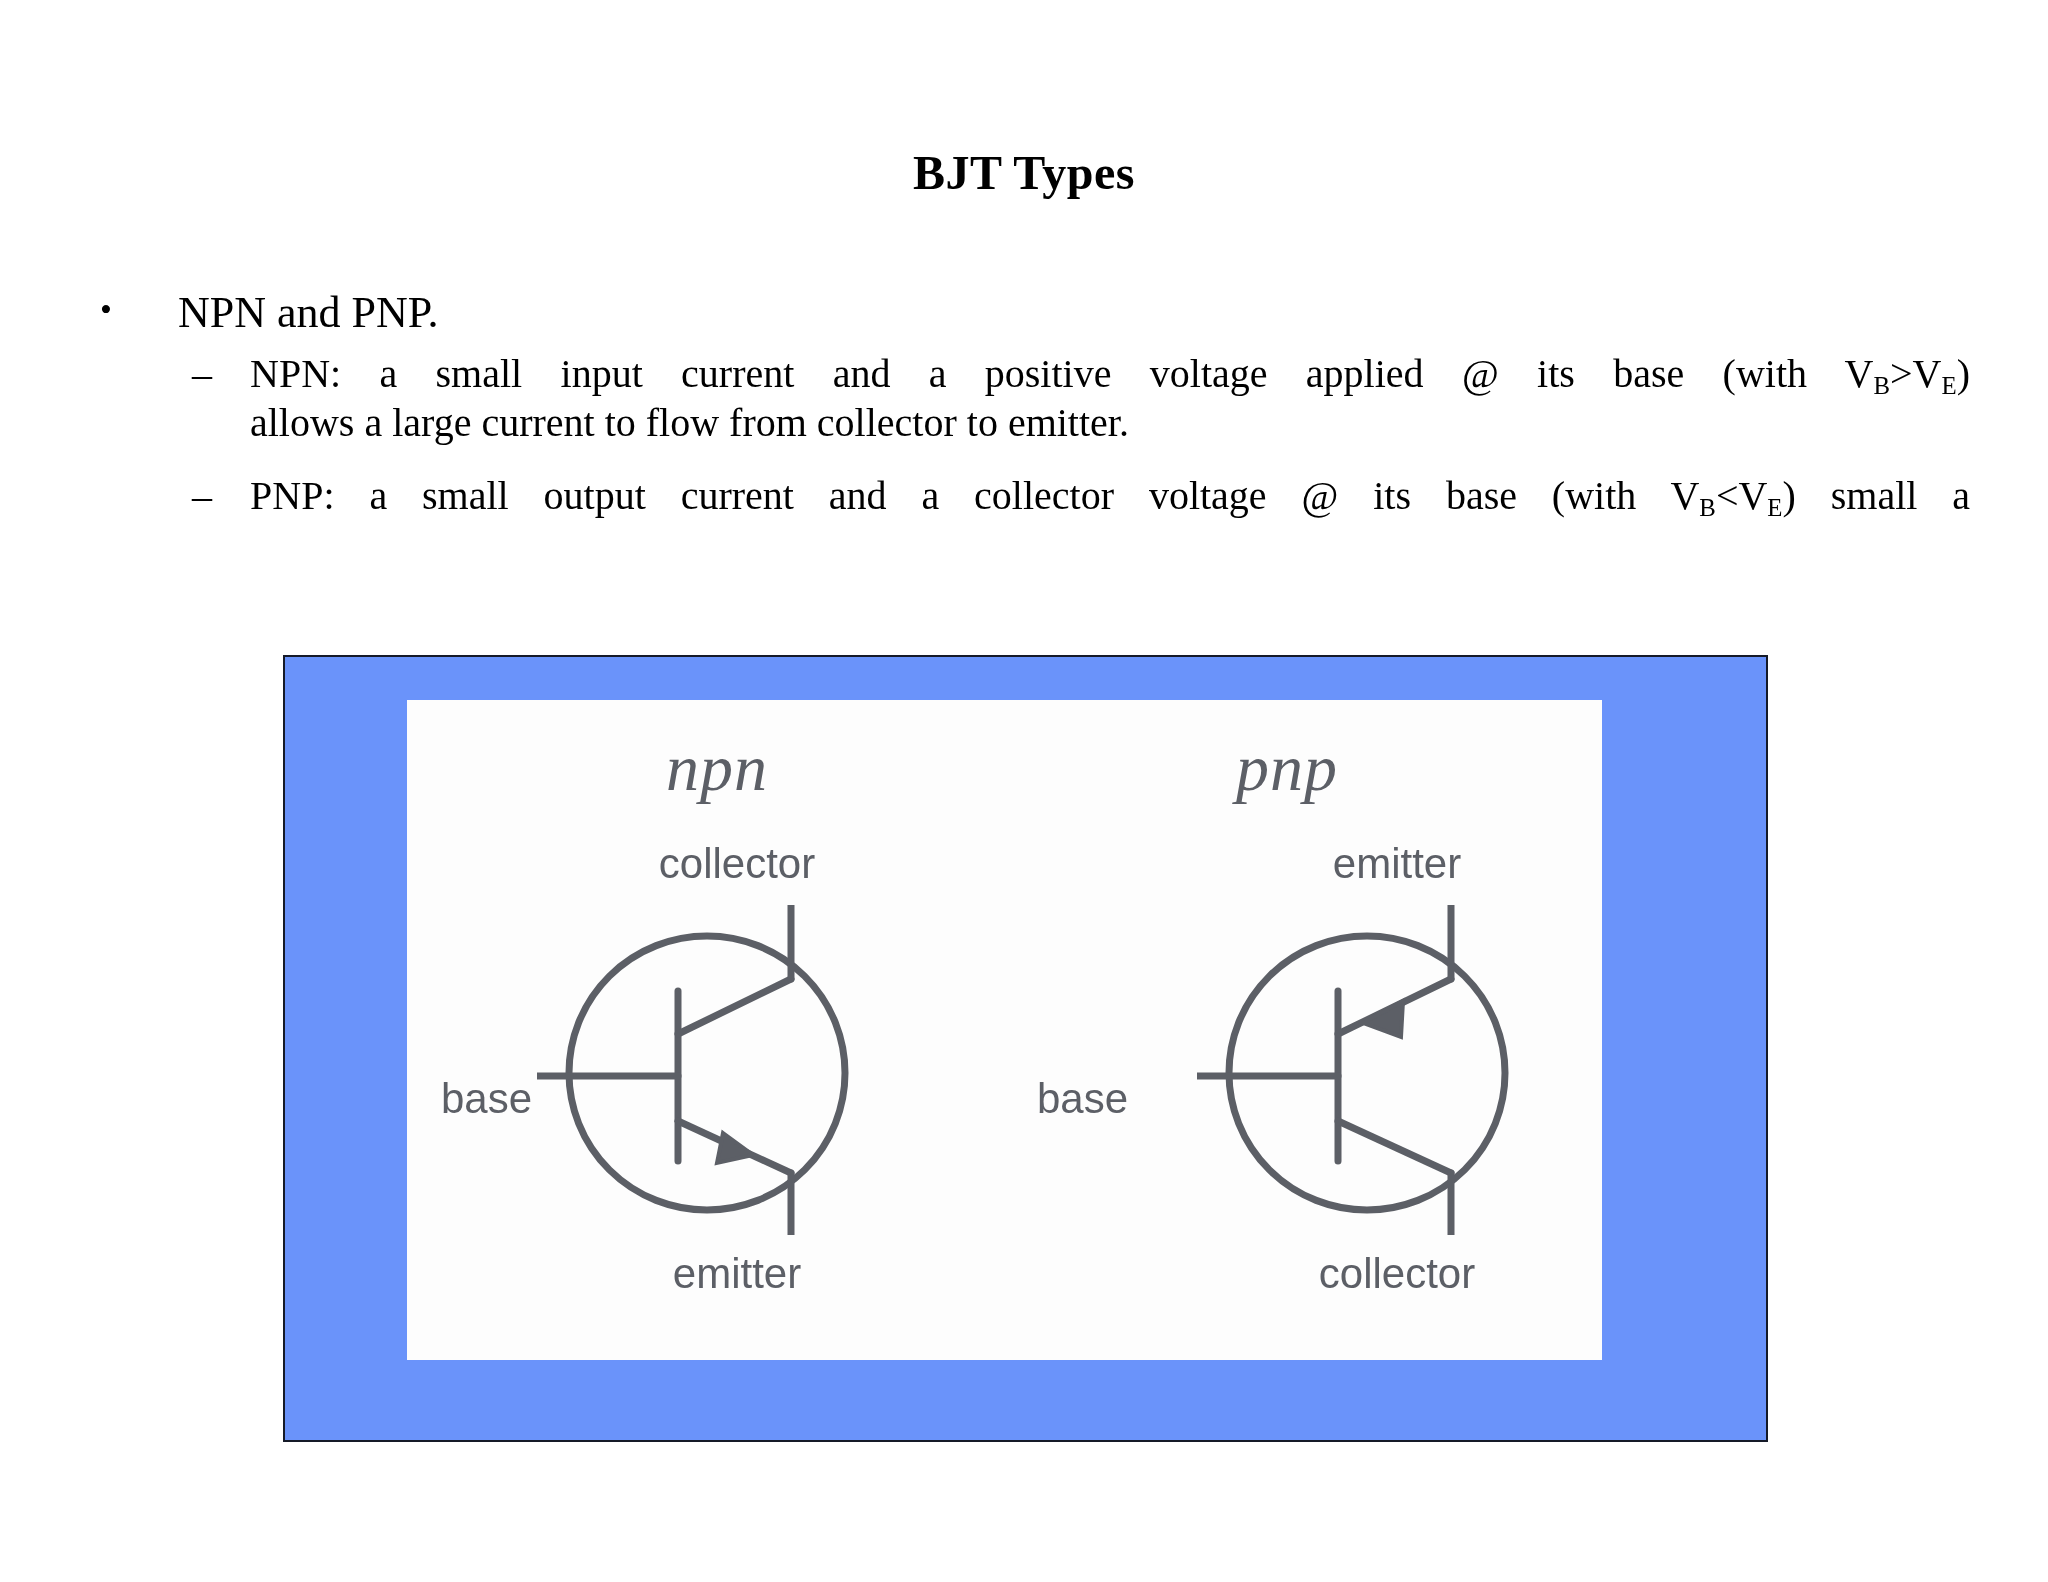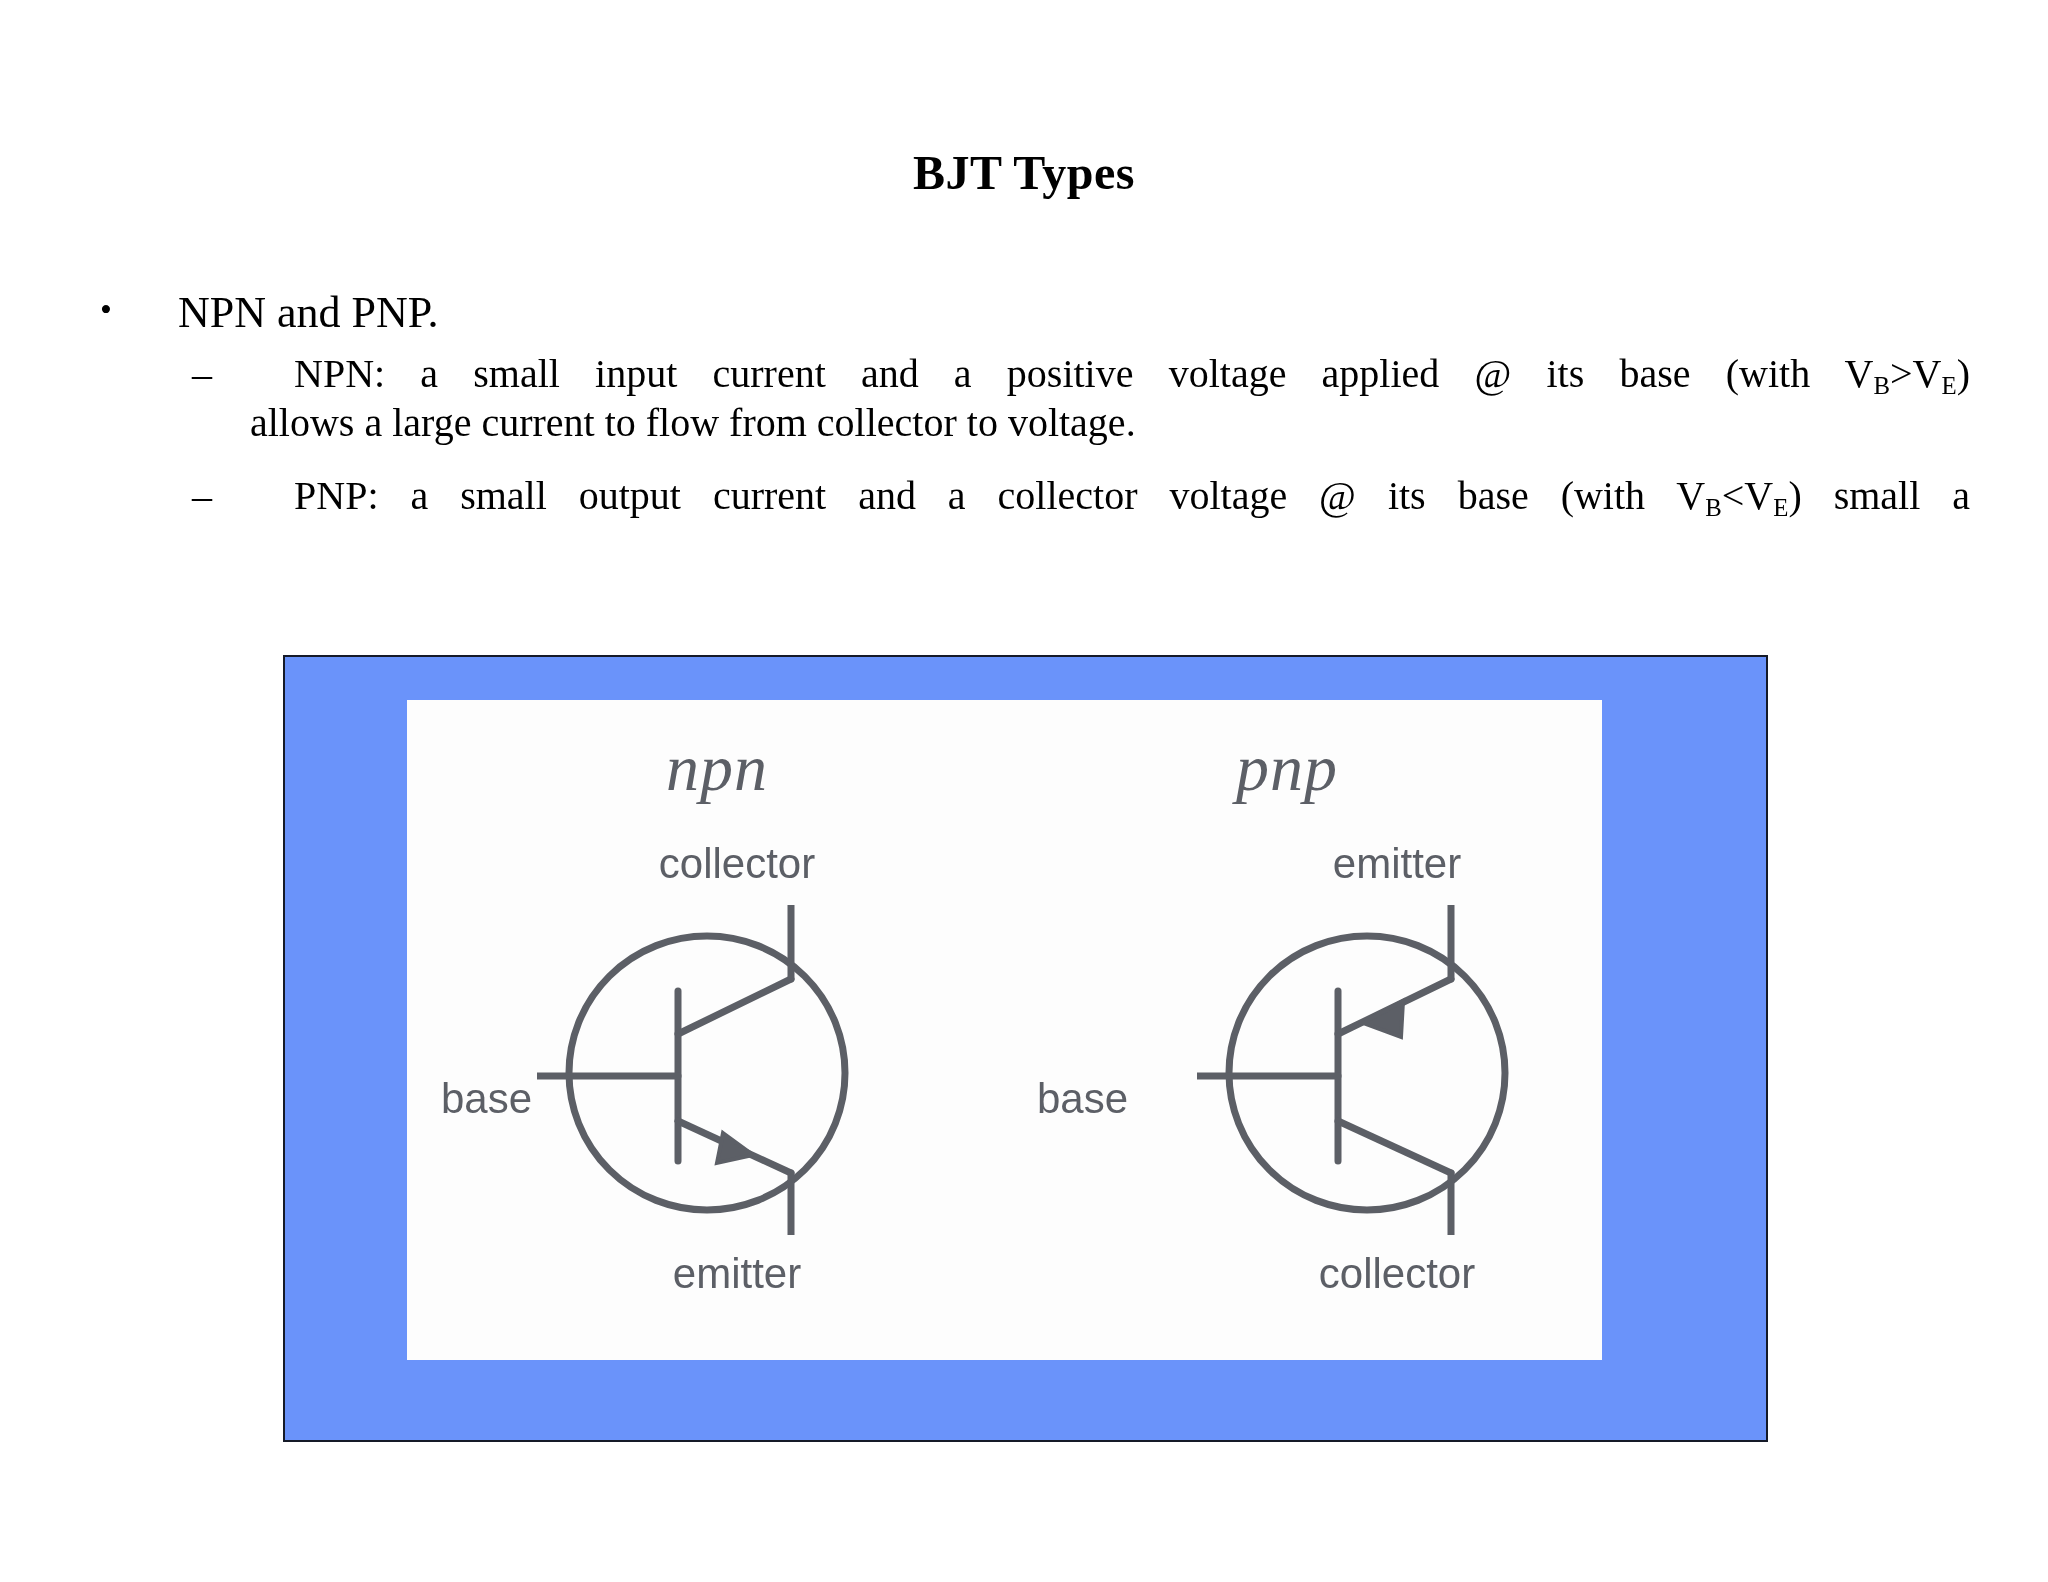--- a/index.html
+++ b/index.html
@@ -74,21 +74,20 @@
     position: absolute;
     left: 0;
     top: 0;
     font-size: 40px;
     line-height: 1.22;
   }
   .just-line {
     display: block;
     text-align: justify;
     text-align-last: justify;
-    margin-left: 44px;
   }
   .plain-line {
     display: block;
     text-align: left;
   }
   sub {
     font-size: 0.62em;
     vertical-align: -0.28em;
     line-height: 0;
   }
@@ -181,21 +180,21 @@
   <div class="bullet-l1">
     <span class="marker">•</span>
     <span>NPN and PNP.</span>
   </div>
 
   <div class="sub-list">
 
     <div class="bullet-l2">
       <span class="marker">–</span>
       <span class="just-line"><span>NPN: a small input current and a positive voltage applied @ its base (with V</span><sub>B</sub><span>&gt;V</span><sub>E</sub><span>)</span></span>
-      <span class="plain-line">allows a large current to flow from collector to voltage.</span>
+      <span class="plain-line">allows a large current to flow from collector to emitter.</span>
     </div>
 
     <div class="bullet-l2">
       <span class="marker">–</span>
       <span class="just-line"><span>PNP: a small output current and a collector voltage @ its base (with V</span><sub>B</sub><span>&lt;V</span><sub>E</sub><span>) small a</span></span>
     </div>
 
   </div>
 </div>
 

